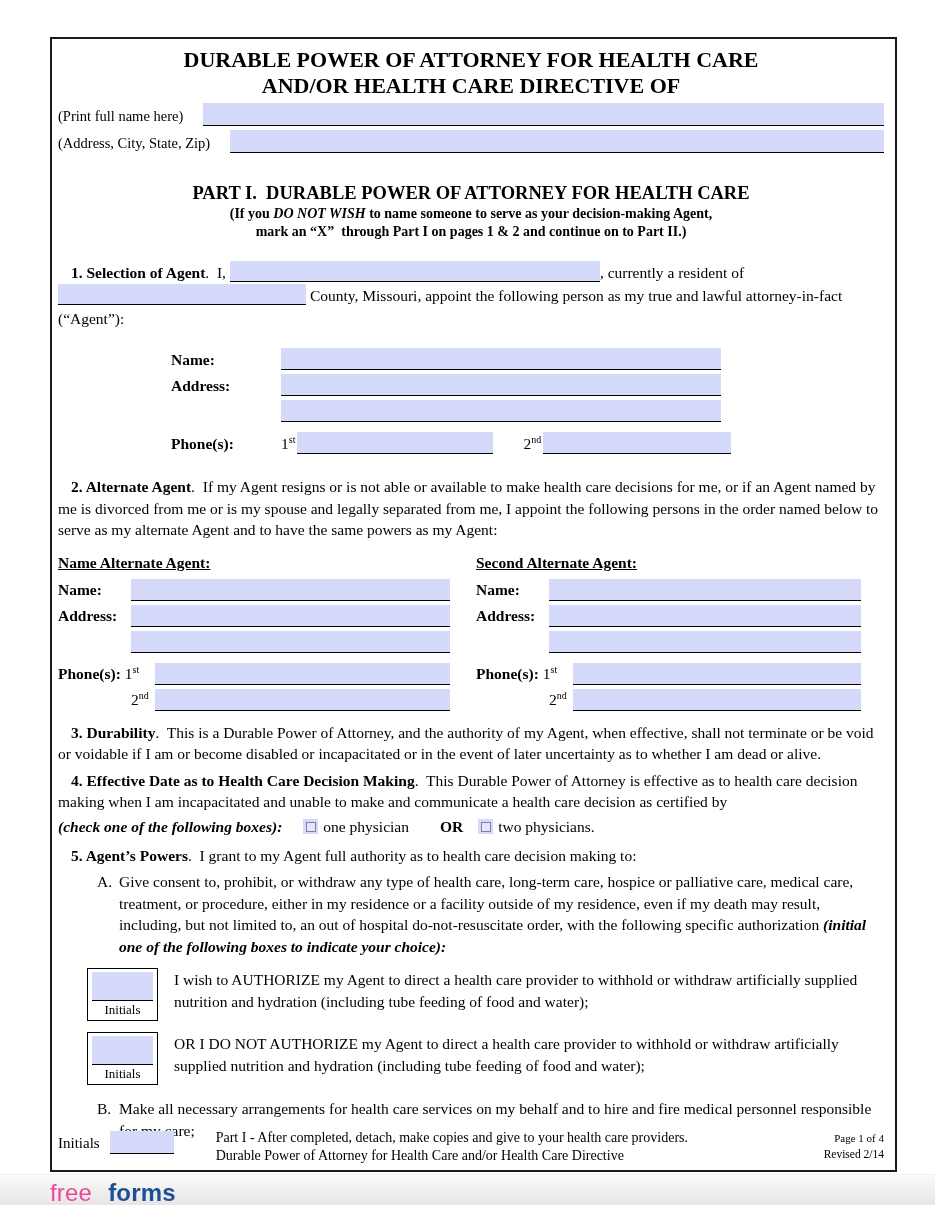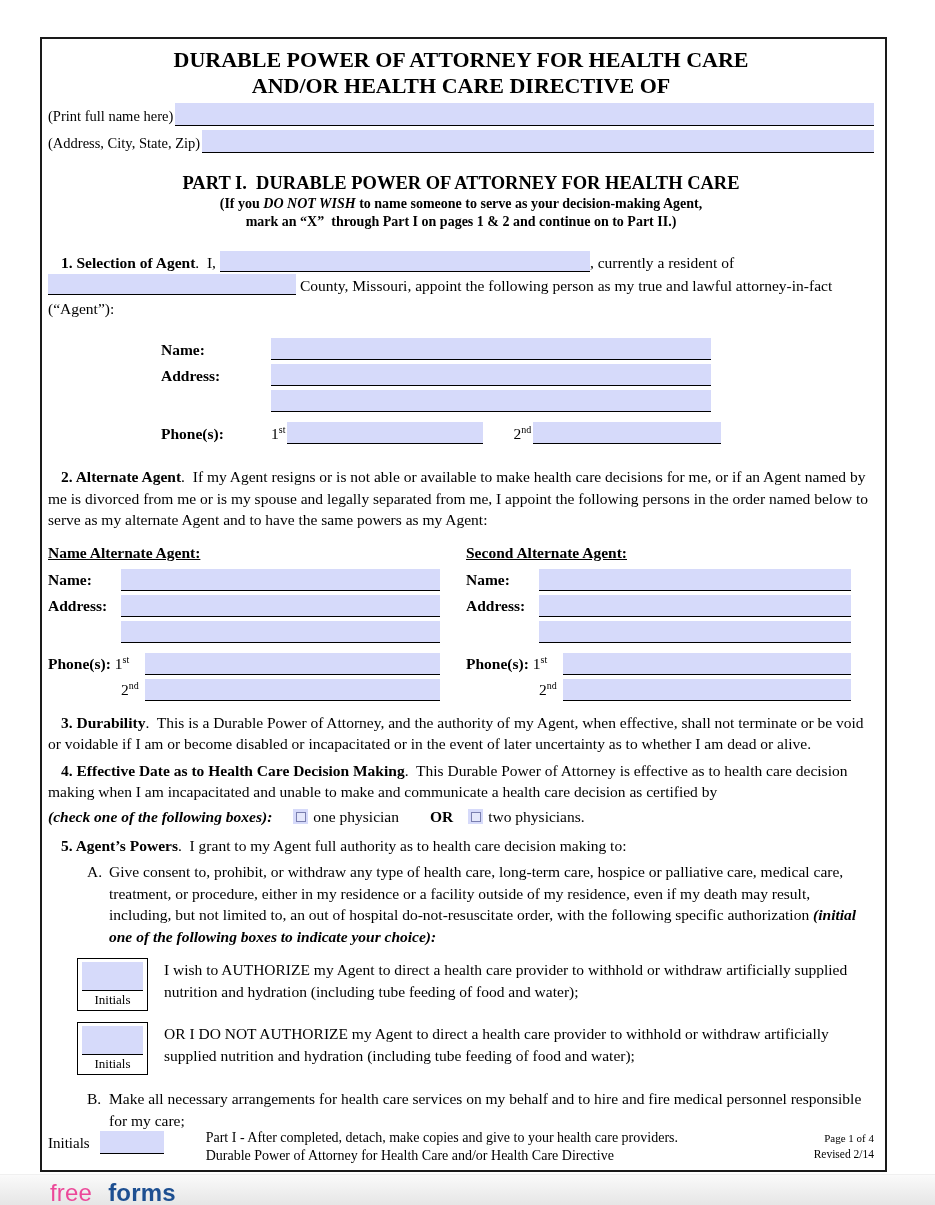--- a/index.html
+++ b/index.html
@@ -5,35 +5,35 @@
   * { box-sizing: border-box; }
   html,body { margin:0; padding:0; }
   body {
     width:935px; height:1205px; position:relative;
     background:#ffffff; color:#000;
     font-family:"Liberation Serif", serif;
     font-size:15.5px; line-height:21.5px;
     overflow:hidden;
   }
   .form {
-    position:absolute; left:40px; top:37px;
+    position:absolute; left:50px; top:37px;
     width:847px; height:1135px;
     border:2px solid #1a1a1a;
     padding:0 11px 0 6px;
   }
   .fld { background:#d6dafa; }
   .uline { border-bottom:1.5px solid #000; }
 
   .title { text-align:center; margin-top:8px; font-weight:bold; font-size:22px; line-height:26px; }
 
   .hdr-row { display:flex; align-items:flex-end; margin-top:4px; }
-  .hdr-row .lbl { white-space:nowrap; font-size:14.5px; padding-right:2px; line-height:20px; }
+  .hdr-row .lbl { white-space:nowrap; font-size:14.5px; padding-right:20px; line-height:20px; }
   .hdr-row .fld { flex:1; height:23px; }
 
-  .part1 { text-align:center; margin-top:19px; }
+  .part1 { text-align:center; margin-top:29px; }
   .part1 .heading { font-weight:bold; font-size:18.5px; line-height:23px; }
   .part1 .note { font-weight:bold; font-size:14px; line-height:18px; }
   .part1 .note .em { font-style:italic; }
 
   .para { margin-top:0; }
   .indent { text-indent:13px; }
   b.seclbl { font-weight:bold; }
 
   .p1line { line-height:23px; margin-top:0; }
   .infld { display:inline-block; height:21px; vertical-align:-4px; background:#d6dafa; border-bottom:1.5px solid #000; }

